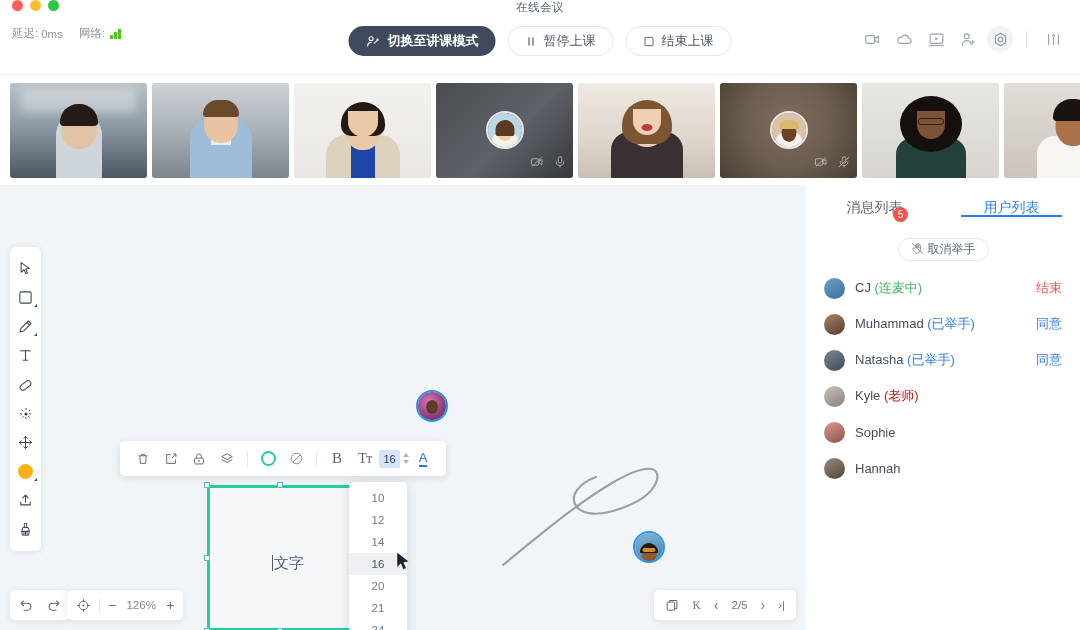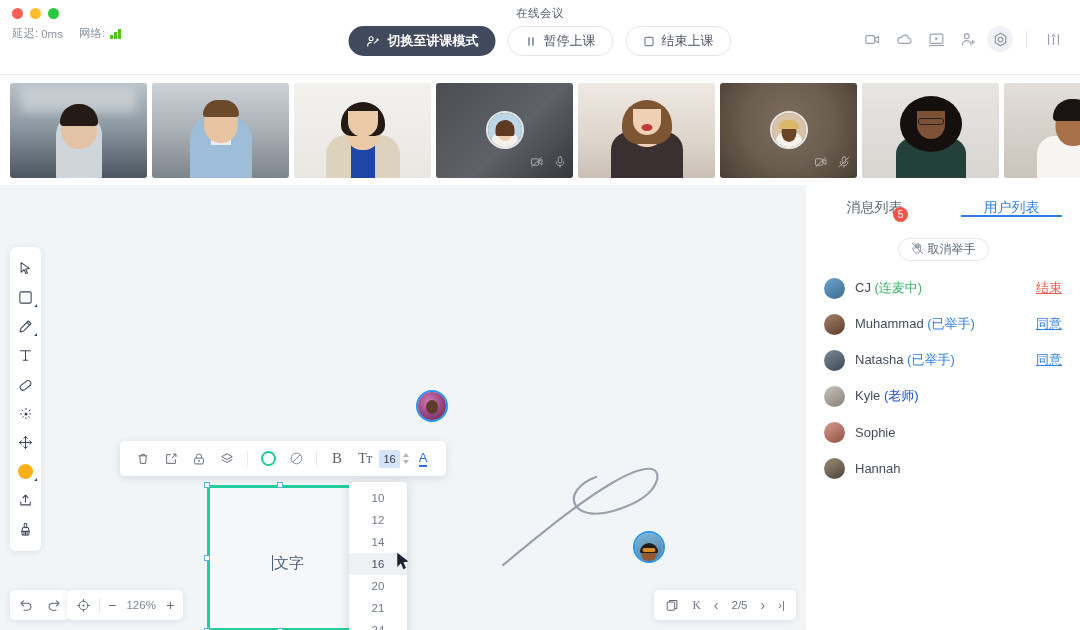--- a/index.html
+++ b/index.html
@@ -9,21 +9,21 @@
     background: #ffffff;
     overflow: hidden;
     -webkit-font-smoothing: antialiased;
   }
   #app { position: relative; width: 1080px; height: 630px; }
 
   
   .titlebar {
     position: absolute; top: 0; left: 0; width: 1080px; height: 26px;
     background: #ffffff;
-    display: flex; align-items: center;
+    display: flex; align-items: flex-start;
   }
   .traffic { display: flex; gap: 7px; padding-left: 12px; }
   .dot { width: 11px; height: 11px; border-radius: 50%; }
   .dot.red { background: #ff5f57; }
   .dot.yellow { background: #febc2e; }
   .dot.green { background: #28c840; }
   .win-title {
     position: absolute; left: 0; right: 0; text-align: center;
     font-size: 11.5px; color: #5b6474; letter-spacing: .5px;
   }
@@ -245,21 +245,21 @@
     font-size: 12px; color: #5e6778; cursor: pointer;
   }
   .ulist { flex: 1; overflow: hidden; }
   .urow {
     display: flex; align-items: center; height: 36px;
     padding: 0 18px 0 18px; gap: 10px; cursor: default;
   }
   .uavatar { width: 21px; height: 21px; border-radius: 50%; overflow: hidden; flex: 0 0 21px; }
   .uname { font-size: 13px; color: #454d5c; flex: 1; white-space: nowrap; }
   .utag { font-size: 13px; }
-  .uaction { font-size: 13px; cursor: pointer; text-decoration: underline; }
+  .uaction { font-size: 13px; cursor: pointer; }
 </style>
 </head>
 <body>
 
 <div id="app">
 
   <div class="titlebar">
     <div class="traffic">
       <span class="dot red"></span>
       <span class="dot yellow"></span>
@@ -752,21 +752,21 @@
           <span class="uaction" style="color:#2f7fe8;">同意</span>
         </div>
 
         <div class="urow">
           <span class="uavatar">
             <span style="position:absolute;width:21px;height:21px;border-radius:50%;background:linear-gradient(150deg,#c9c3bb 0%,#87817a 100%);"></span>
             <span style="position:relative;display:block;width:21px;height:21px;"></span>
           </span>
           <span class="uname">
             <span>Kyle</span>
-            <span class="utag" style="color:#1d4ed8;">(老师)</span>
+            <span class="utag" style="color:#b91c1c;">(老师)</span>
           </span>
           <span class="uaction"></span>
         </div>
 
         <div class="urow">
           <span class="uavatar">
             <span style="position:absolute;width:21px;height:21px;border-radius:50%;background:linear-gradient(150deg,#d99a8e 0%,#8f5147 100%);"></span>
             <span style="position:relative;display:block;width:21px;height:21px;"></span>
           </span>
           <span class="uname">

